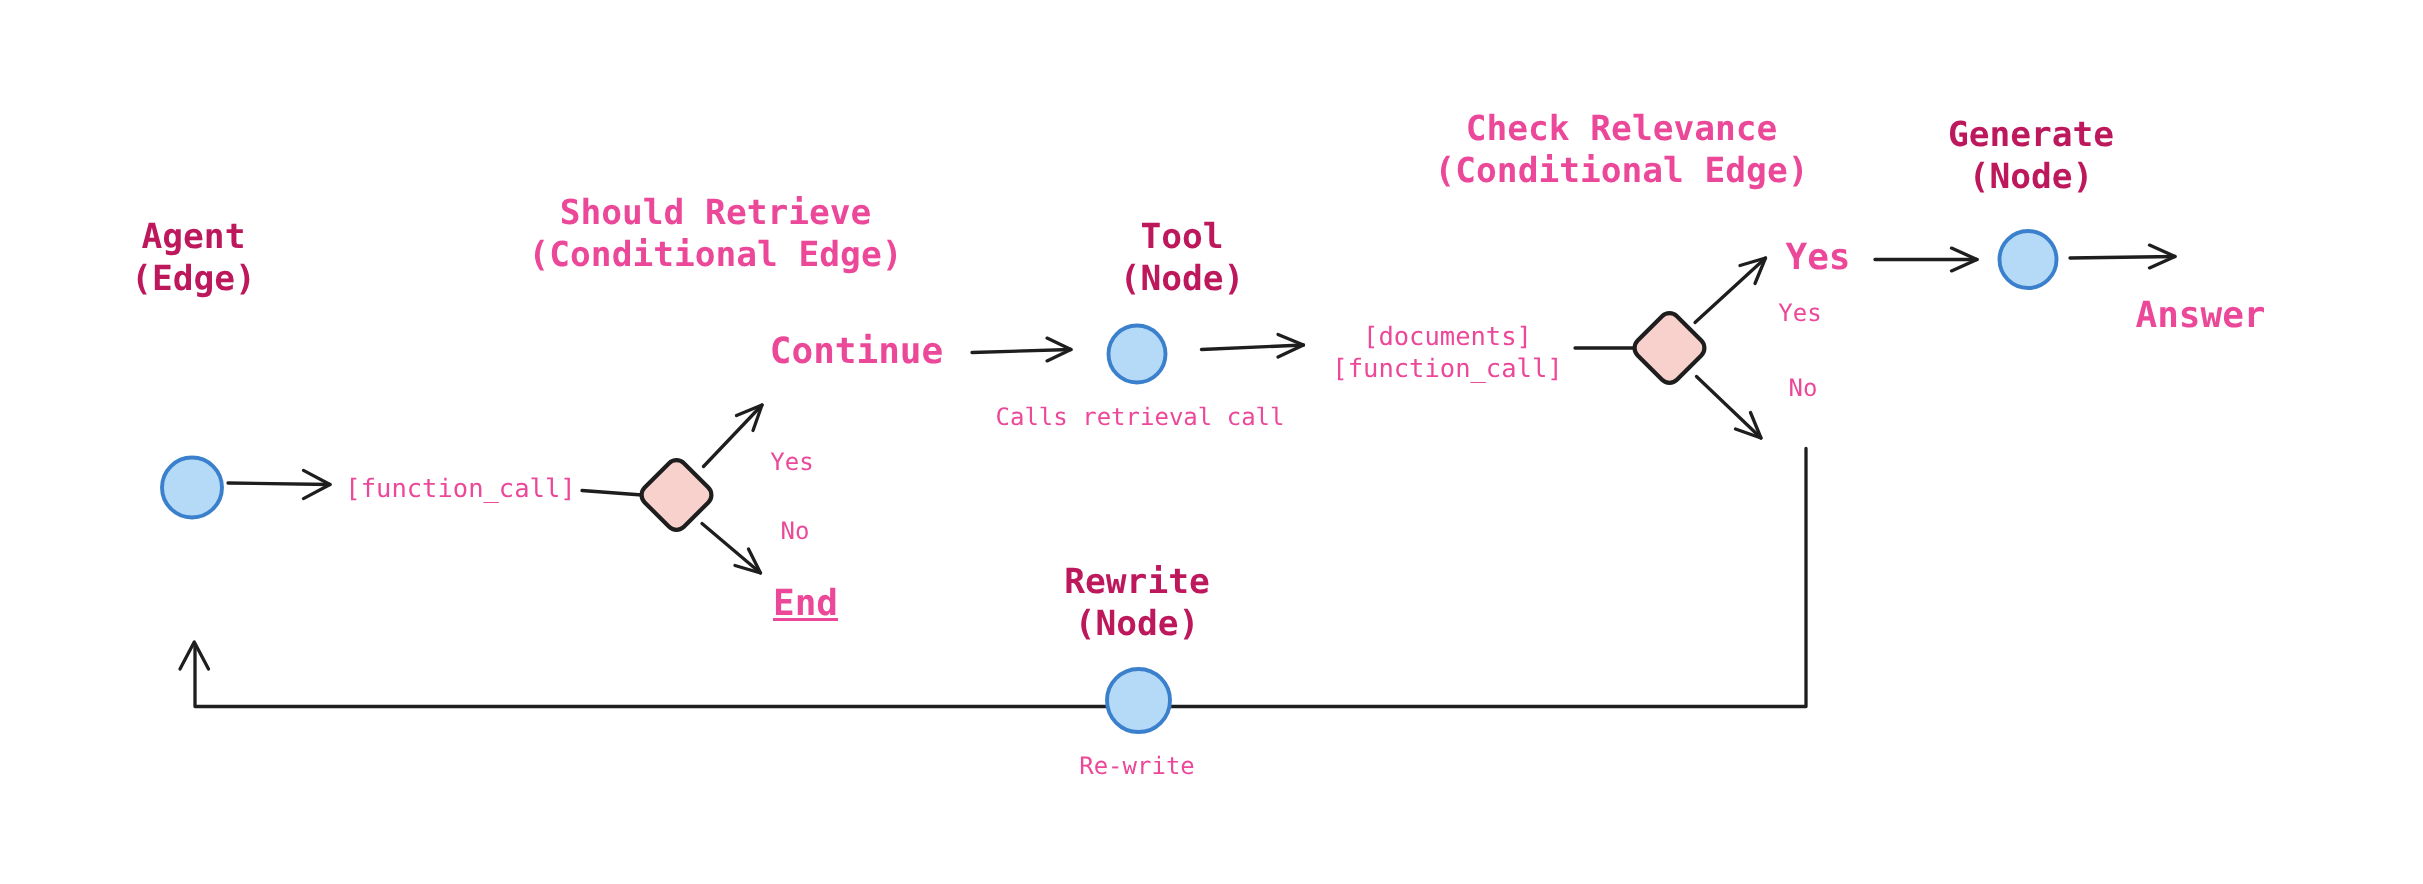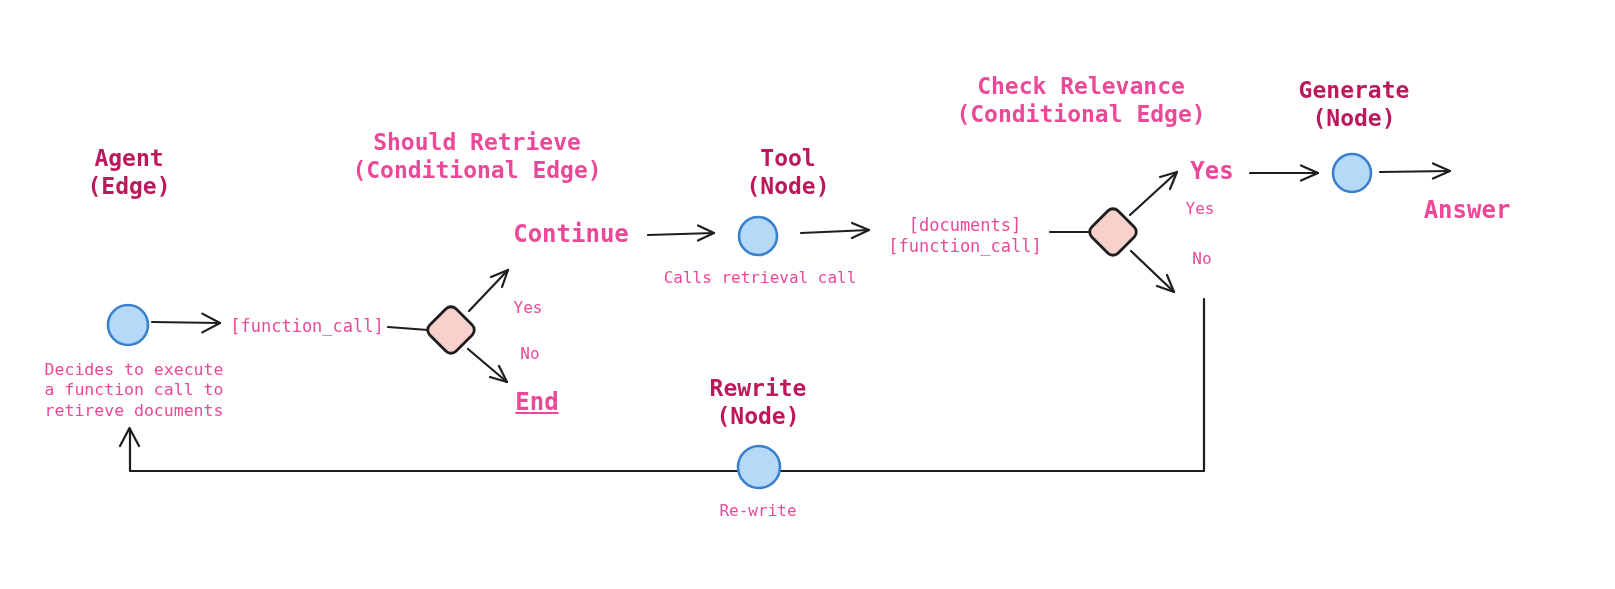--- a/index.html
+++ b/index.html
@@ -118,23 +118,20 @@
 
   <div class="t heading dark" style="left:1081px; top:72px;">Check Relevance
 (Conditional Edge)</div>
 
   <div class="t heading blue" style="left:1354px; top:76px;">Generate
 (Node)</div>
 
   <div class="t heading blue" style="left:758px; top:374px;">Rewrite
 (Node)</div>
 
-  <div class="t caption dark" style="left:134px; top:360px;">Decides to execute
-a function call to
-retireve documents</div>
 
   <div class="t code dark" style="left:307px; top:316px;">[function_call]</div>
 
   <div class="t biglabel dark" style="left:571px; top:220px;">Continue</div>
 
   <div class="t small dark" style="left:528px; top:298px;">Yes</div>
 
   <div class="t small dark" style="left:530px; top:344px;">No</div>
 
   <div class="t biglabel dark" style="left:537px; top:388px;text-decoration:underline;">End</div>

